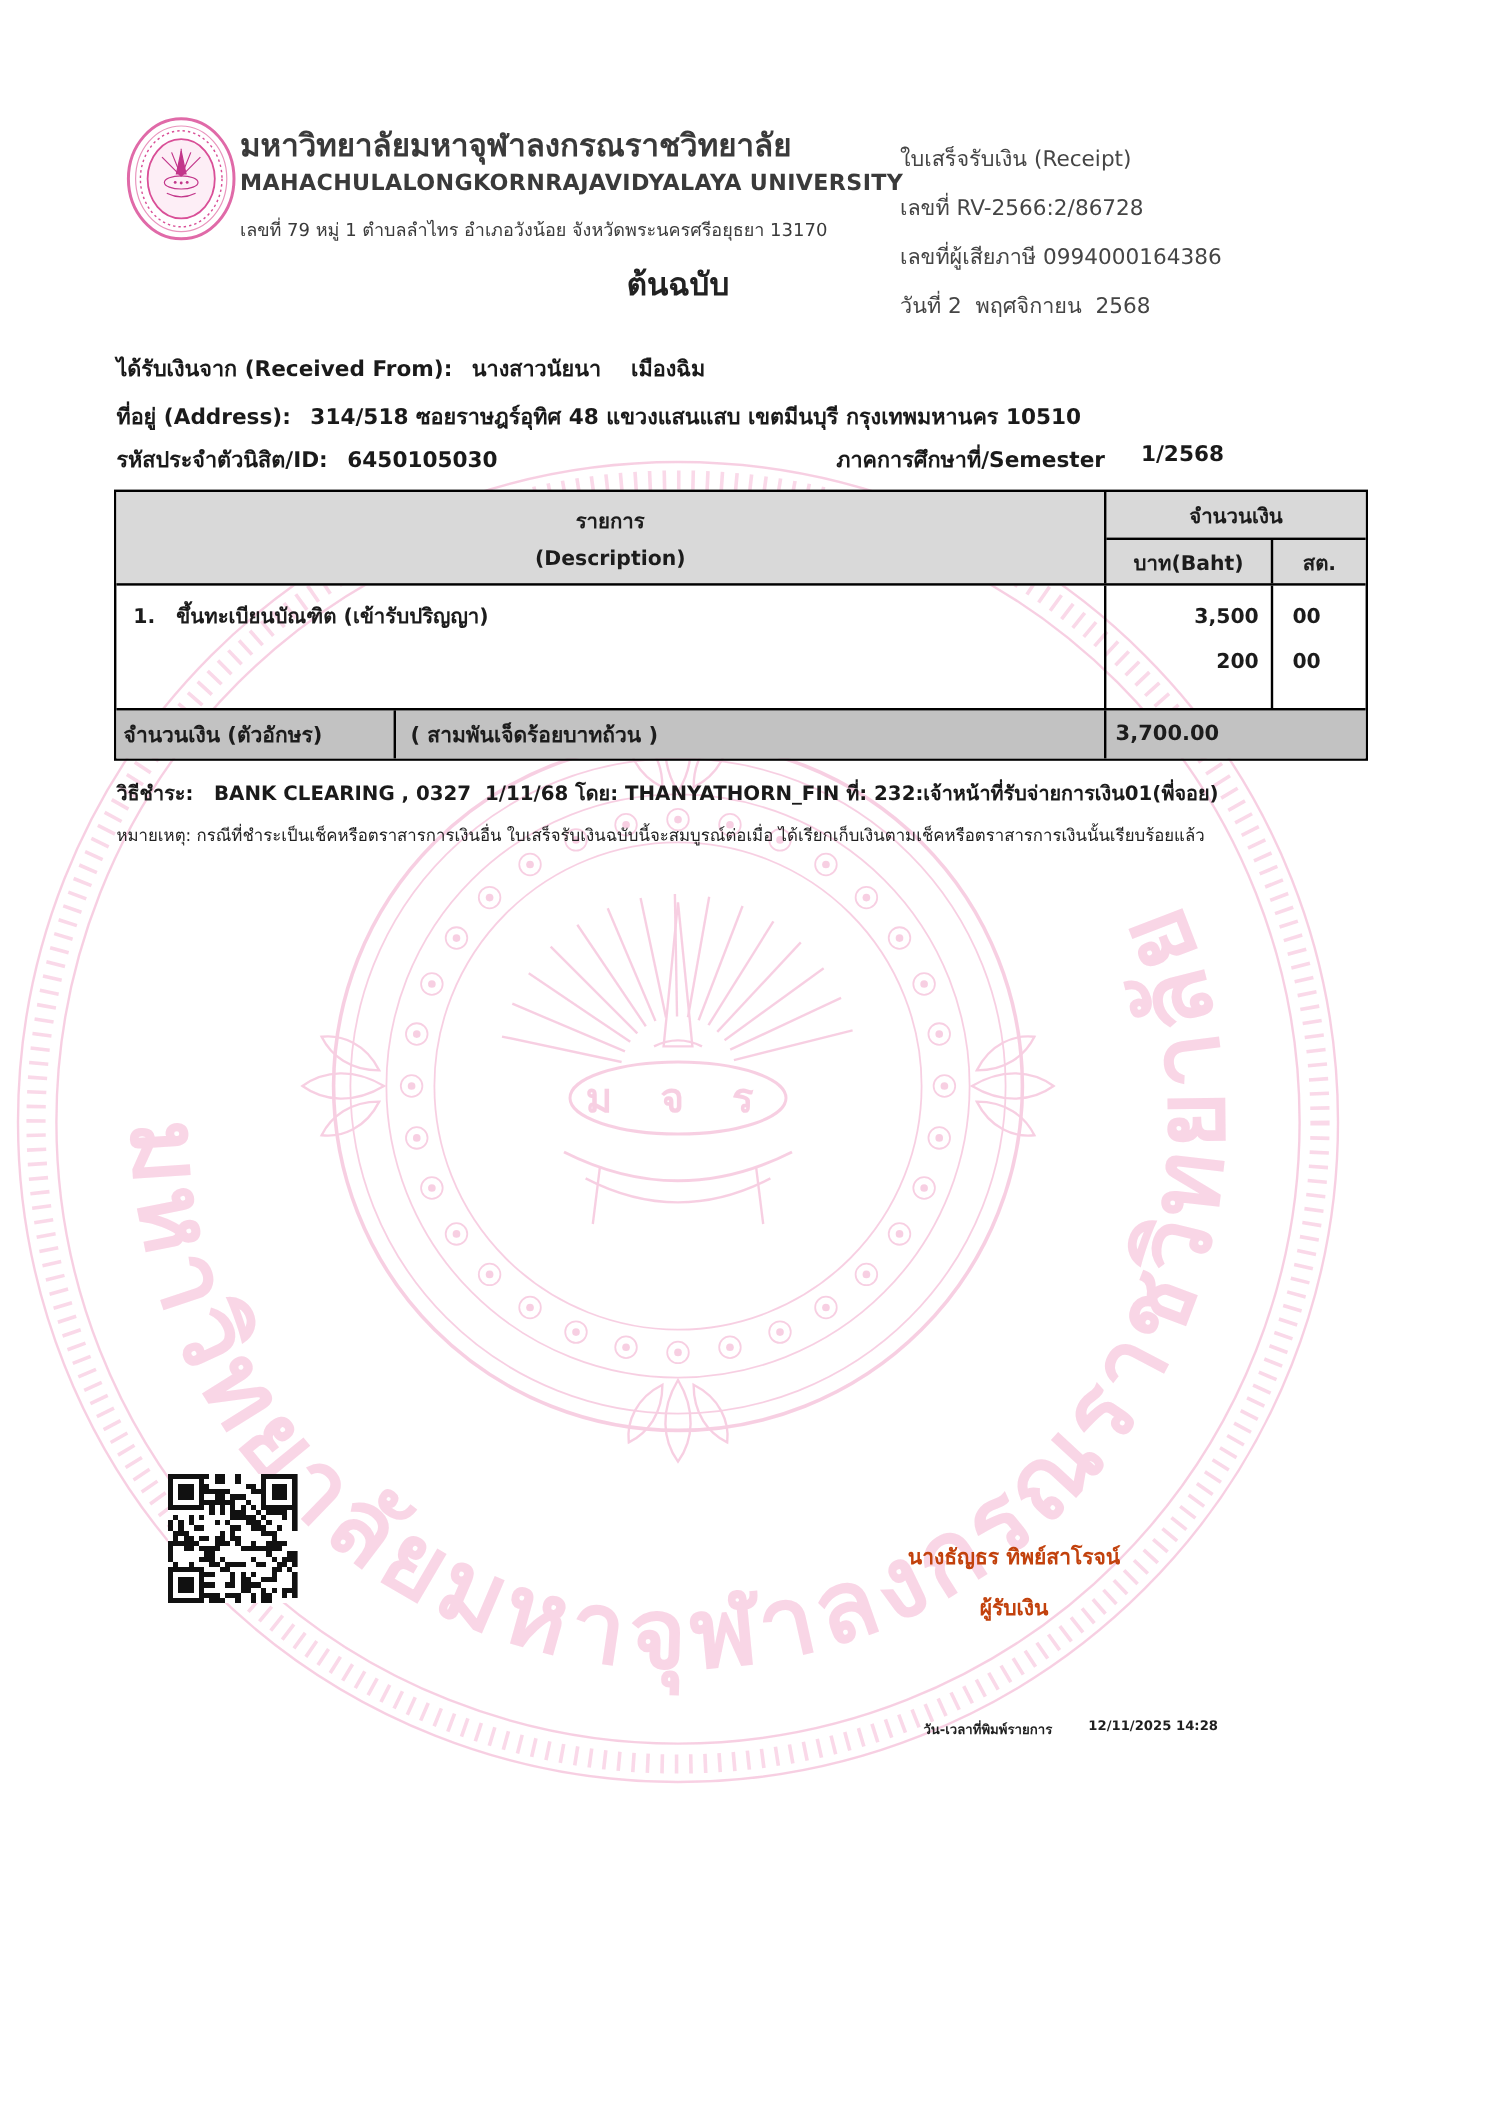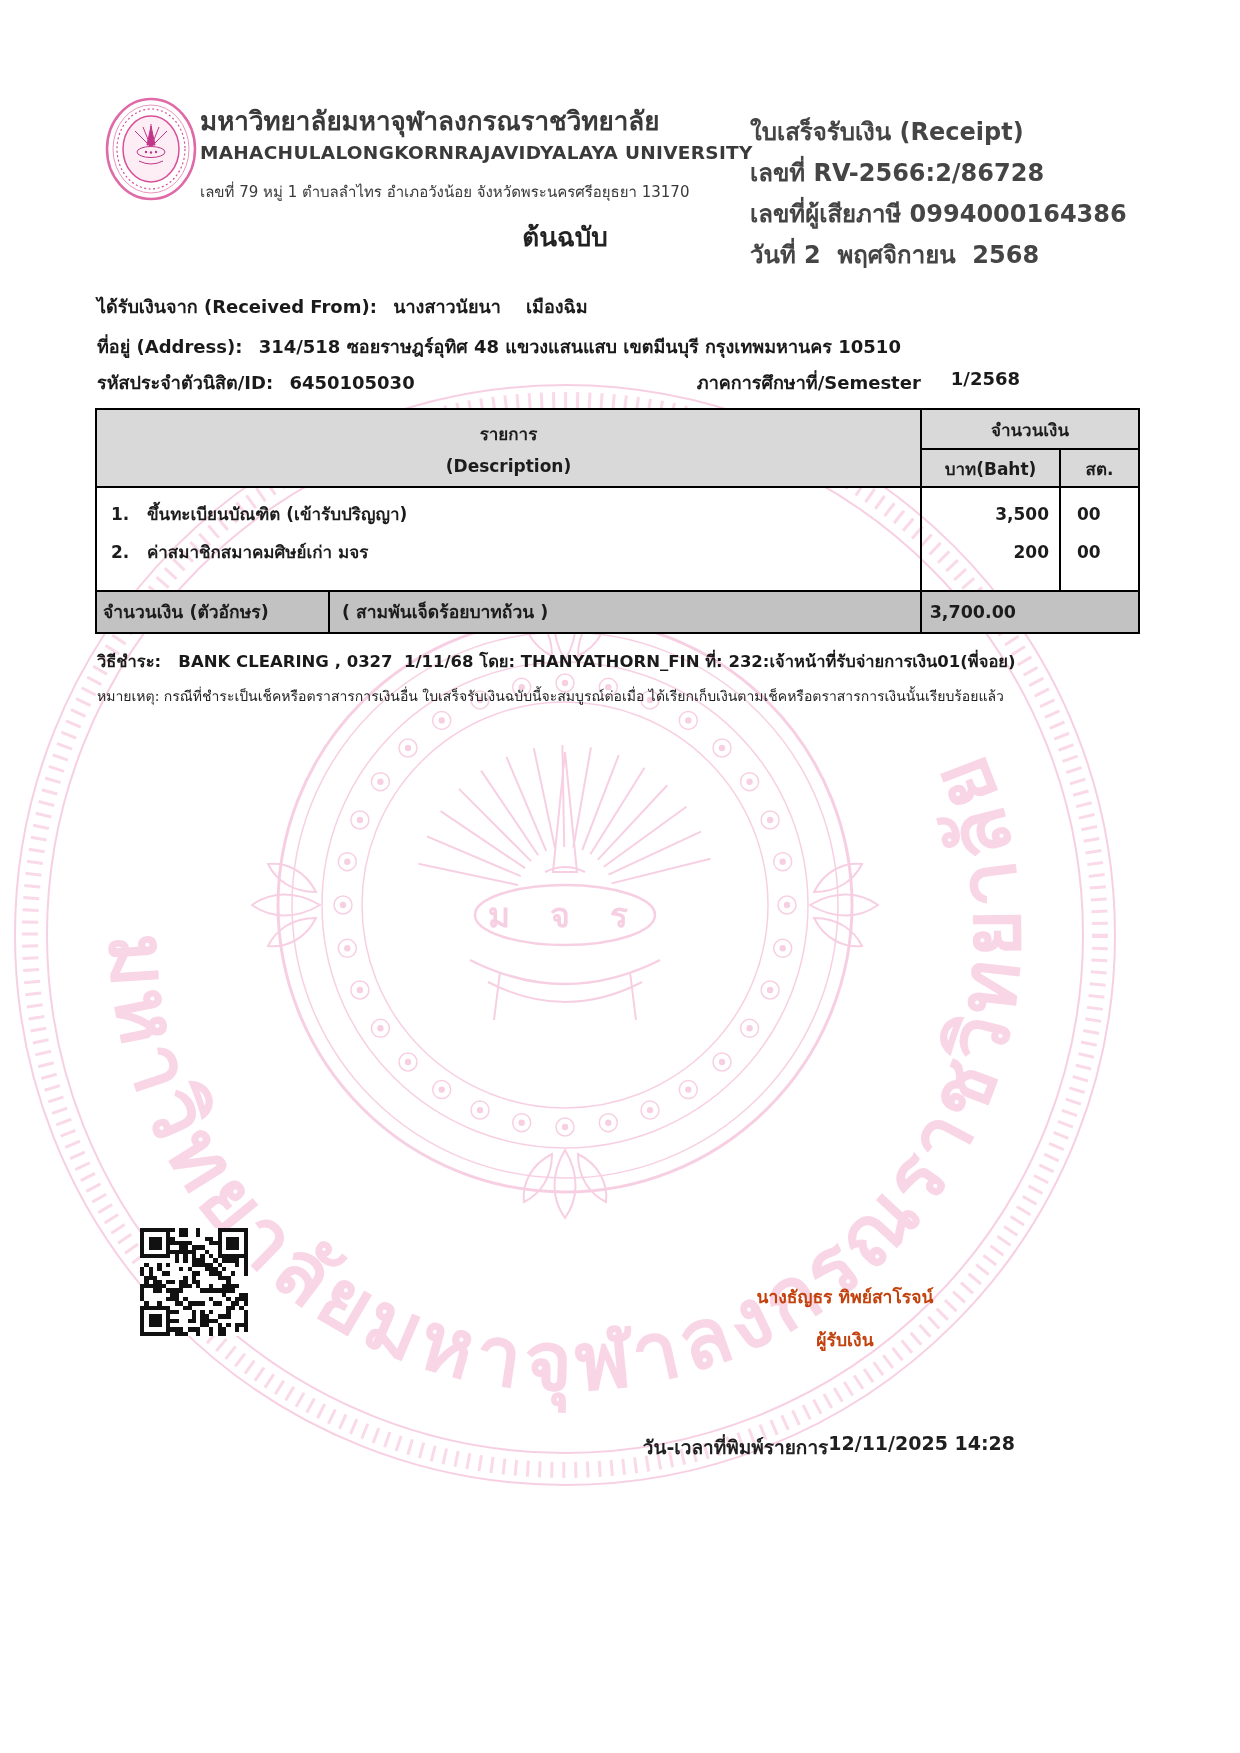--- a/index.html
+++ b/index.html
@@ -5,21 +5,21 @@
   html,body{margin:0;padding:0;background:#888;}
   .page{position:relative;width:1240px;height:1753px;background:#ffffff;overflow:hidden;
         font-family:"DejaVu Sans","Liberation Sans",sans-serif;color:#1c1c1c;}
   .abs{position:absolute;}
   .pre{white-space:pre-wrap;}
   
   .uni-th{left:200px;top:100px;font-size:26px;font-weight:700;color:#3a3a3a;}
   .uni-en{left:200px;top:142px;font-size:18.5px;font-weight:600;color:#3a3a3a;letter-spacing:.3px;}
   .uni-addr{left:200px;top:180px;font-size:15px;font-weight:400;color:#3a3a3a;}
   .doc-type{left:95px;top:216px;width:940px;text-align:center;font-size:26px;font-weight:700;color:#222;}
-  .rinfo{left:750px;top:112px;font-size:24px;font-weight:700;color:#454545;line-height:41px;}
+  .rinfo{left:750px;top:112px;font-size:18px;font-weight:400;color:#454545;line-height:41px;}
   
   .bline{font-size:18px;font-weight:600;color:#1a1a1a;}
   .lbl{margin-right:10px;}
   
   .tbl{left:95px;top:408px;width:1045px;border:2px solid #000;box-sizing:border-box;font-size:17px;font-weight:600;}
   .tbl *{box-sizing:border-box;}
   .thead{display:flex;height:78px;background:#d9d9d9;border-bottom:2px solid #000;}
   .th-desc{width:825px;border-right:2px solid #000;display:flex;flex-direction:column;justify-content:space-evenly;text-align:center;}
   .th-amt{flex:1;display:flex;flex-direction:column;}
   .th-amt-top{height:40px;border-bottom:2px solid #000;display:flex;align-items:center;justify-content:center;}
@@ -33,22 +33,22 @@
   .rowno{display:inline-block;width:30px;}
   .tfoot{display:flex;height:42px;background:#c2c2c2;border-top:2px solid #000;align-items:stretch;font-size:17.5px;font-weight:700;}
   .tf-lbl{width:233px;border-right:2px solid #000;display:flex;align-items:center;padding-left:6px;}
   .tf-txt{width:592px;border-right:2px solid #000;display:flex;align-items:center;padding-left:12px;}
   .tf-amt{flex:1;display:flex;align-items:center;justify-content:flex-end;padding-right:122px;}
   
   .payline{left:97px;top:648px;font-size:16.5px;font-weight:600;color:#1a1a1a;}
   .noteline{left:97px;top:685px;font-size:14px;font-weight:500;color:#222;}
   
   .sig{left:695px;width:300px;text-align:center;font-size:17.5px;font-weight:600;color:#c2410c;}
-  .printrow{left:580px;top:1432px;width:435px;display:flex;justify-content:flex-end;
-            font-size:19px;font-weight:600;color:#1f1f1f;}
+  .printrow{left:580px;top:1432px;width:435px;display:flex;justify-content:flex-end;gap:30px;
+            font-size:11px;font-weight:600;color:#1f1f1f;}
   .wm{left:0;top:360px;pointer-events:none;}
   .qr{left:140px;top:1228px;}
 </style>
 </head>
 <body>
 
 <div class="page">
 
   <svg class="abs wm" width="1240" height="1260" viewBox="0 0 1240 1260">
     <g fill="none" stroke="#f2a9cc" opacity="0.55">
@@ -227,24 +227,20 @@
           <div class="th-st">สต.</div>
         </div>
       </div>
     </div>
 
     <div class="tbody">
       <div class="td-desc">
         <div>
           <span class="rowno">1.</span>
           <span>ขึ้นทะเบียนบัณฑิต (เข้ารับปริญญา)</span>
-        </div>
-        <div>
-          <span class="rowno">2.</span>
-          <span>ค่าสมาชิกสมาคมศิษย์เก่า มจร</span>
         </div>
       </div>
       <div class="td-baht">
         <div>3,500</div>
         <div>200</div>
       </div>
       <div class="td-st">
         <div>00</div>
         <div>00</div>
       </div>

